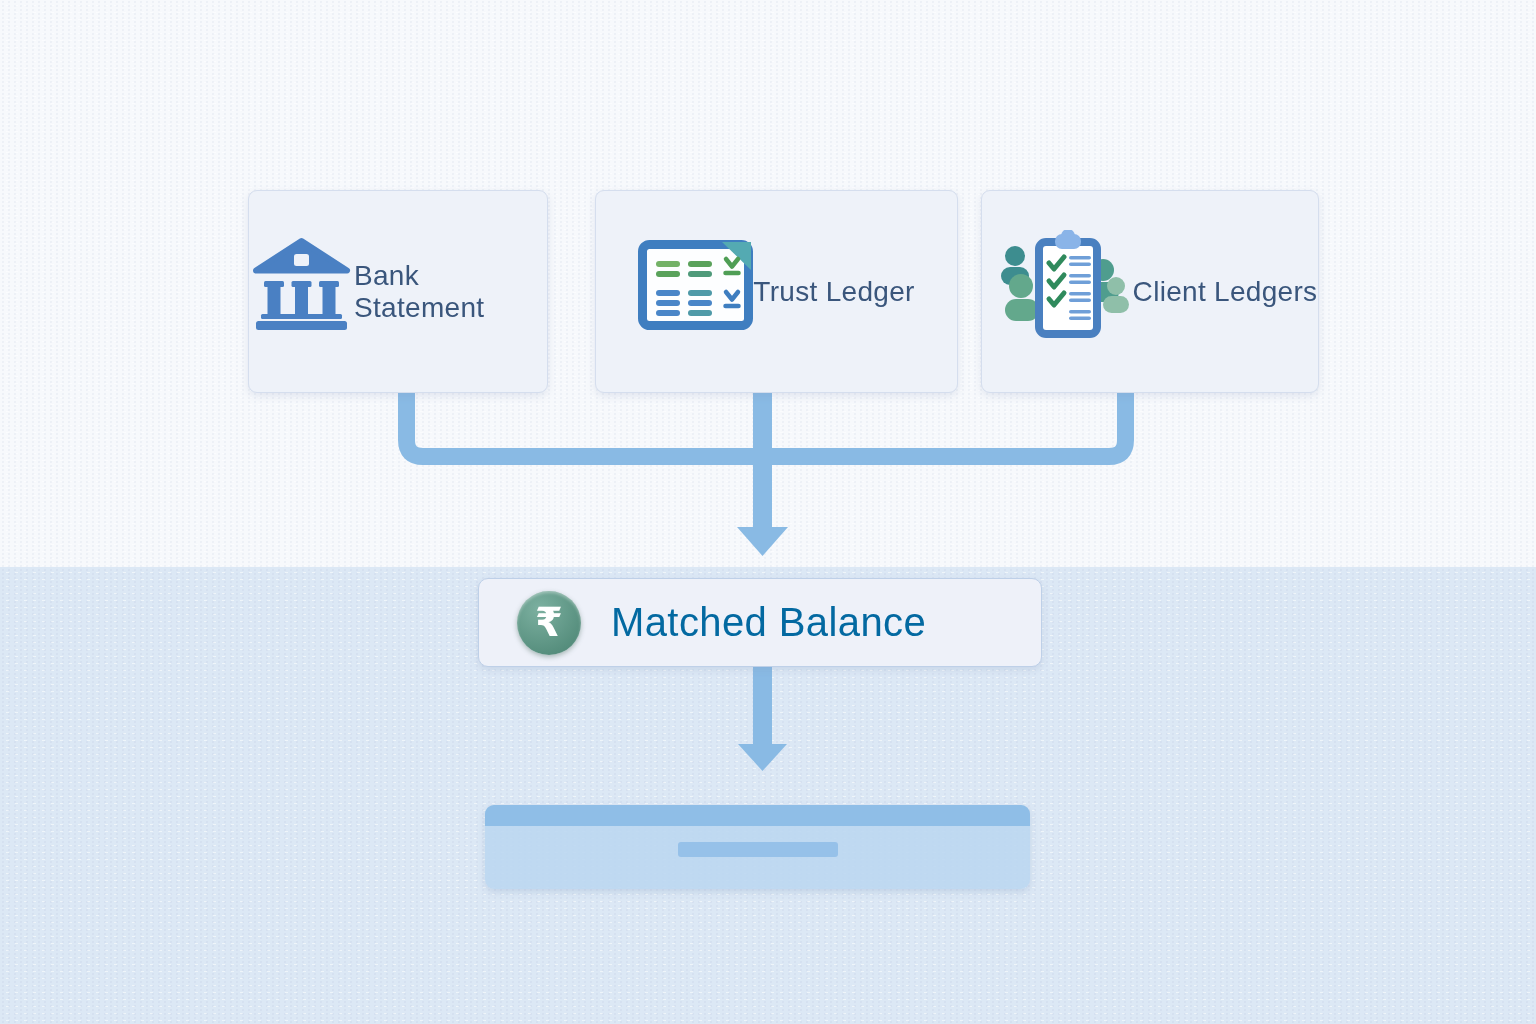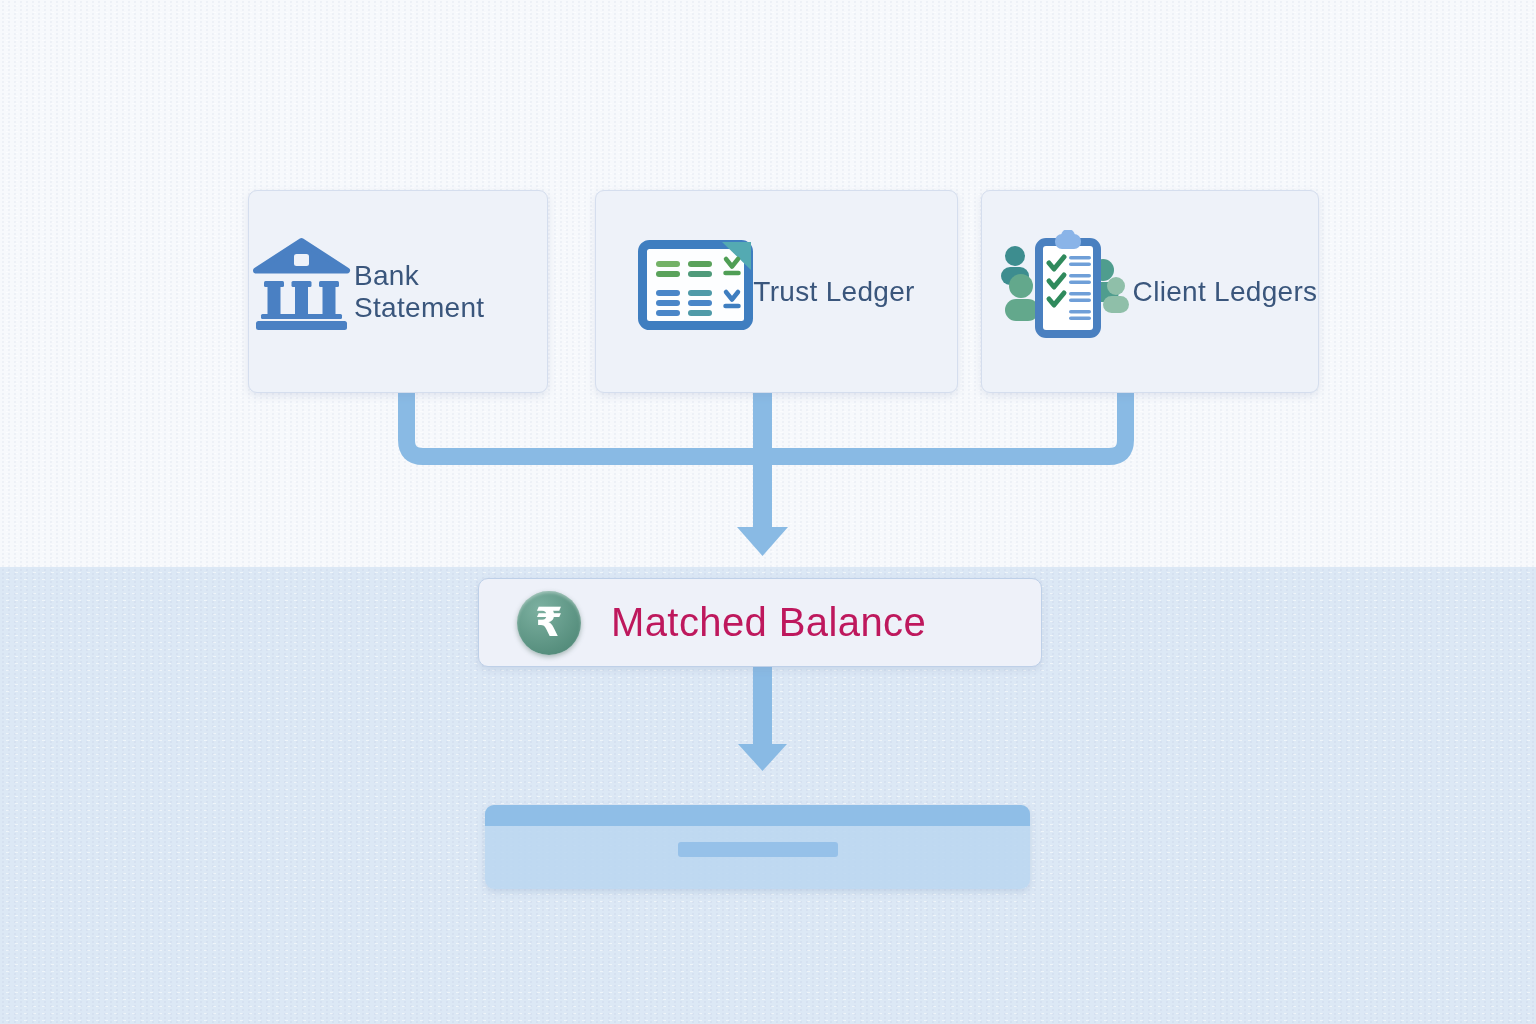--- a/index.html
+++ b/index.html
@@ -82,21 +82,21 @@
   .rupee {
     color: #ffffff;
     font-family: "DejaVu Sans", sans-serif;
     font-size: 40px;
     font-weight: bold;
     line-height: 1;
     margin-top: -2px;
   }
   .matched-label {
     font-size: 40px;
-    color: #be185d;
+    color: #0369a1;
     letter-spacing: 0.4px;
   }
 
   .bottom-panel {
     position: absolute;
     left: 485px; top: 805px;
     width: 545px; height: 84px;
     border-radius: 9px;
     background: rgba(187,214,240,0.88);
     box-shadow: 0 3px 7px rgba(125,150,190,0.25);

